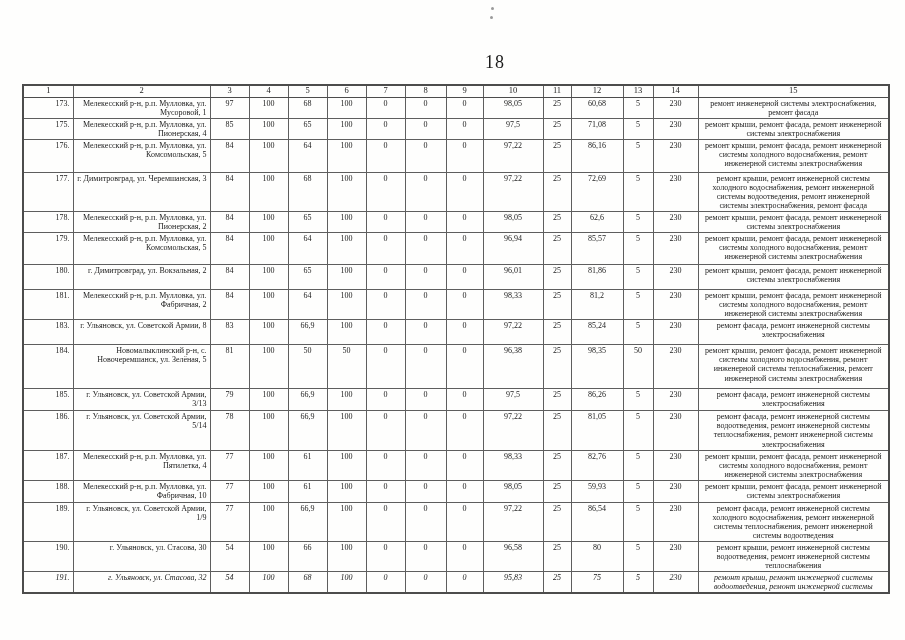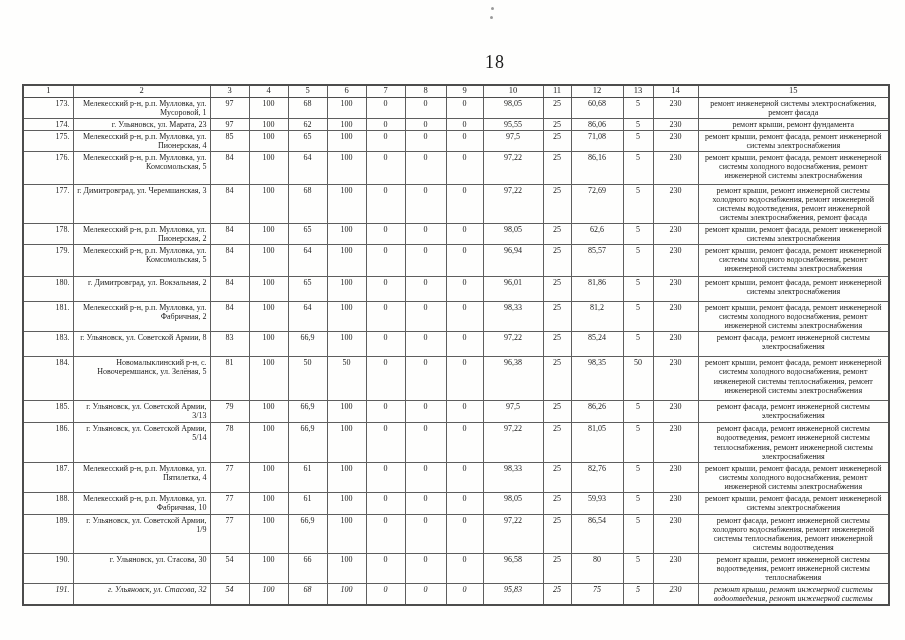--- a/index.html
+++ b/index.html
@@ -111,37 +111,20 @@
         <td class="c-val">0</td>
         <td class="c-val">0</td>
         <td class="c-val">0</td>
         <td class="c-val">98,05</td>
         <td class="c-val">25</td>
         <td class="c-val">60,68</td>
         <td class="c-val">5</td>
         <td class="c-val">230</td>
         <td class="c-rep">ремонт инженерной системы электроснабжения, ремонт фасада</td>
       </tr>
-      <tr style="height: 12px;">
-        <td class="c-num">174.</td>
-        <td class="c-addr">г. Ульяновск, ул. Марата, 23</td>
-        <td class="c-val">97</td>
-        <td class="c-val">100</td>
-        <td class="c-val">62</td>
-        <td class="c-val">100</td>
-        <td class="c-val">0</td>
-        <td class="c-val">0</td>
-        <td class="c-val">0</td>
-        <td class="c-val">95,55</td>
-        <td class="c-val">25</td>
-        <td class="c-val">86,06</td>
-        <td class="c-val">5</td>
-        <td class="c-val">230</td>
-        <td class="c-rep">ремонт крыши, ремонт фундамента</td>
-      </tr>
       <tr style="height: 20px; margin-top: 40px;">
         <td class="c-num">175.</td>
         <td class="c-addr">Мелекесский р-н, р.п. Мулловка, ул. Пионерская, 4</td>
         <td class="c-val">85</td>
         <td class="c-val">100</td>
         <td class="c-val">65</td>
         <td class="c-val">100</td>
         <td class="c-val">0</td>
         <td class="c-val">0</td>
         <td class="c-val">0</td>

